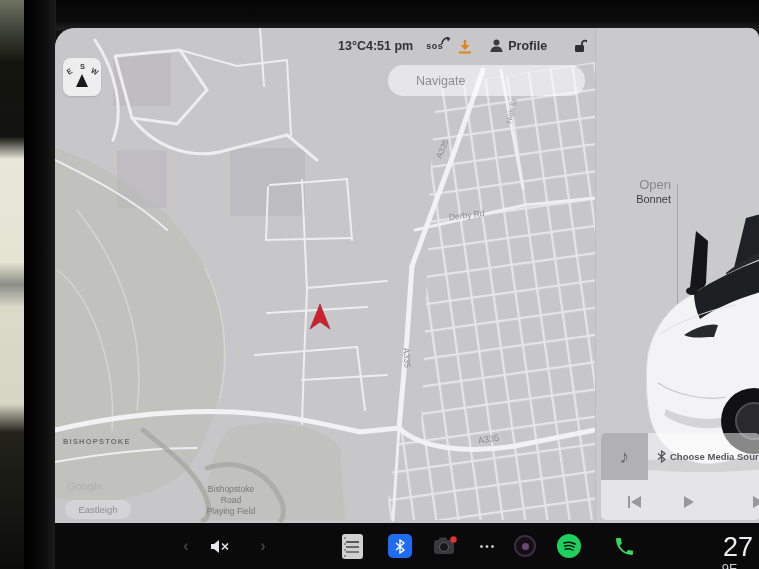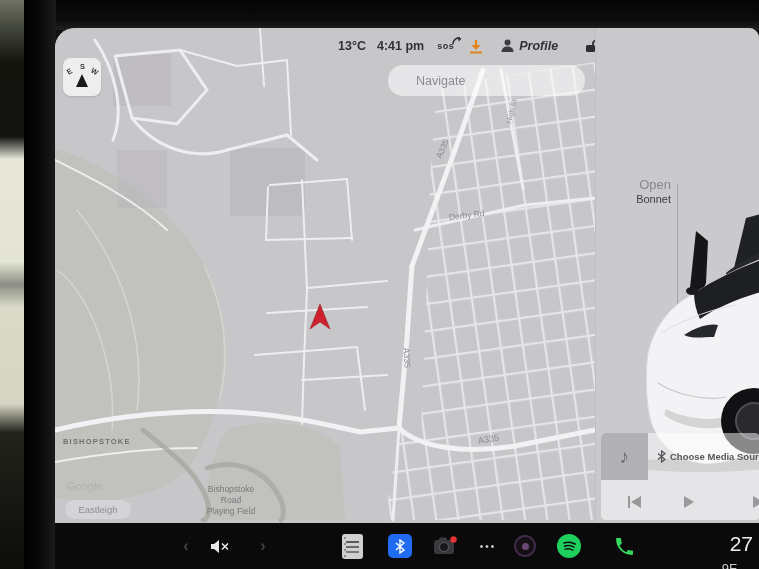--- a/index.html
+++ b/index.html
@@ -33,26 +33,26 @@
   .compass .l0{left:4px;top:9px;transform:rotate(-32deg);}
   .compass .l1{left:17px;top:4px;}
   .compass .l2{left:28px;top:9px;transform:rotate(32deg);}
   .compass .needle{position:absolute;left:13px;top:16px;width:0;height:0;
     border-left:6px solid transparent;border-right:6px solid transparent;border-bottom:13px solid #19191c;}
 
   
   .status-bar{position:absolute;left:283px;top:7px;height:22px;display:flex;align-items:center;
     color:#323236;font-size:12.5px;font-weight:bold;white-space:nowrap;}
   .status-bar .item{display:flex;align-items:center;}
-  .sb-temp{margin-right:11px;}
+  .sb-temp{}
   .sb-time{margin-right:13px;}
   .sb-sos{font-size:9px;letter-spacing:.5px;margin-right:15px;position:relative;}
   .sb-sos svg{position:absolute;right:-9px;top:-5px;}
   .sb-dl{margin-right:18px;}
-  .sb-profile{margin-right:27px;font-style:italic;}
+  .sb-profile{margin-right:27px;}
   .sb-profile svg{margin-right:5px;}
   .sb-lock{margin-right:15px;}
   .battery{display:flex;align-items:center;}
   .battery-body{width:23px;height:11px;border-radius:2px;background:#96969a;position:relative;overflow:hidden;margin-right:1px;}
   .battery-fill{position:absolute;left:0;top:0;bottom:0;width:31%;background:#1e1e20;}
   .battery-nub{width:2px;height:5px;background:#6a6a6e;border-radius:0 1px 1px 0;margin-right:5px;}
 
   
   .search-bar{position:absolute;left:333px;top:37px;width:197px;height:31px;border-radius:15px;
     background:rgba(255,255,255,.55);display:flex;align-items:center;padding:0 16px;}
@@ -86,21 +86,21 @@
   .li{position:absolute;top:0;height:46px;display:flex;align-items:center;justify-content:center;}
   .chev{color:#434347;font-size:16px;font-weight:bold;}
   .dots{color:#cfcfd2;font-size:10px;letter-spacing:2px;}
   .cal-icon{width:21px;height:25px;border-radius:3px;background:#d0d0d0;position:relative;}
   .cal-icon:before{content:"";position:absolute;left:4px;top:7px;width:13px;height:2px;background:#5a5a5a;box-shadow:0 5px 0 #6a6a6a,0 10px 0 #7a7a7a;}
   .cal-icon:after{content:"";position:absolute;left:2px;top:3px;width:2px;height:2px;border-radius:50%;background:#777;box-shadow:0 6px 0 #777,0 12px 0 #777,0 18px 0 #777;}
   .bt-app{width:24px;height:24px;border-radius:5px;background:#1f6bf2;display:flex;align-items:center;justify-content:center;}
   .lens-icon{width:22px;height:22px;border-radius:50%;background:#151015;border:2px solid #3f2b47;position:relative;}
   .lens-icon:before{content:"";position:absolute;left:6px;top:6px;width:7px;height:7px;border-radius:50%;background:#6a4a72;}
   .spotify-icon{width:24px;height:24px;border-radius:50%;background:#1ed15e;display:flex;align-items:center;justify-content:center;}
-  .overlay-num{position:absolute;right:6px;top:9px;font-size:21px;color:#ededf0;font-weight:400;}
+  .overlay-num{position:absolute;right:6px;top:9px;font-size:27px;color:#ededf0;font-weight:400;}
   .overlay-partial{position:absolute;right:22px;bottom:-7px;font-size:13px;color:#c9c9cc;}
 </style>
 </head>
 <body>
 
 <div class="photo">
   <div class="env-top"></div>
   <div class="env-left"></div>
   <div class="bezel-top"></div>
   <div class="bezel-left"></div>
@@ -191,21 +191,21 @@
 
       <div class="compass">
         <span class="ltr l0">E</span>
         <span class="ltr l1">S</span>
         <span class="ltr l2">W</span>
         <span class="needle"></span>
       </div>
 
       <div class="status-bar">
         <span class="item sb-temp">13°C</span>
-        <span class="item sb-time">4:41 pm</span>
+        <span class="item sb-time">4:51 pm</span>
         <span class="item sb-sos">
           <span>sos</span>
           <svg width="11" height="9" viewBox="0 0 11 9">
             <path d="M1,8 A6,6 0 0 1 8,2" stroke="#323236" stroke-width="1.6" fill="none"></path>
             <path d="M5,1 L9.5,2.5 L7,5.5 Z" fill="#323236"></path>
           </svg>
         </span>
         <span class="item sb-dl">
           <svg width="14" height="15" viewBox="0 0 14 15">
             <path d="M7,1 L7,8" stroke="#e0861c" stroke-width="2.2"></path>

